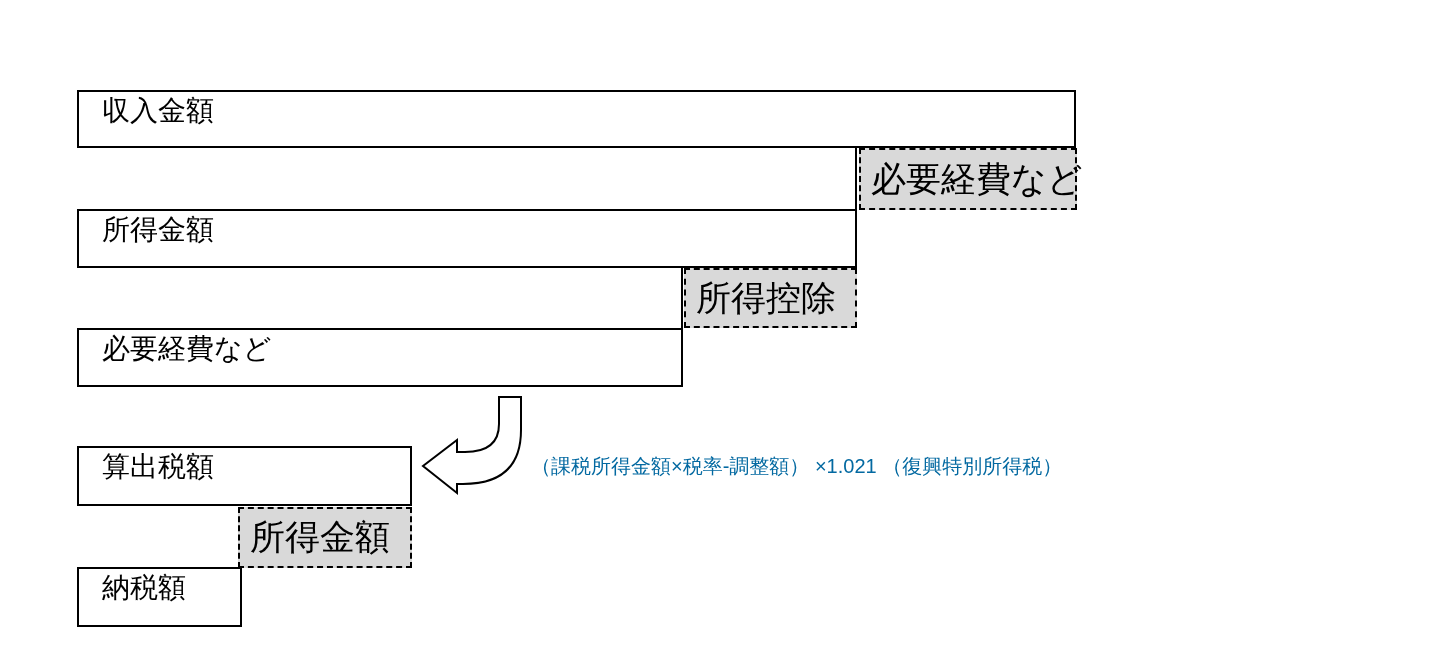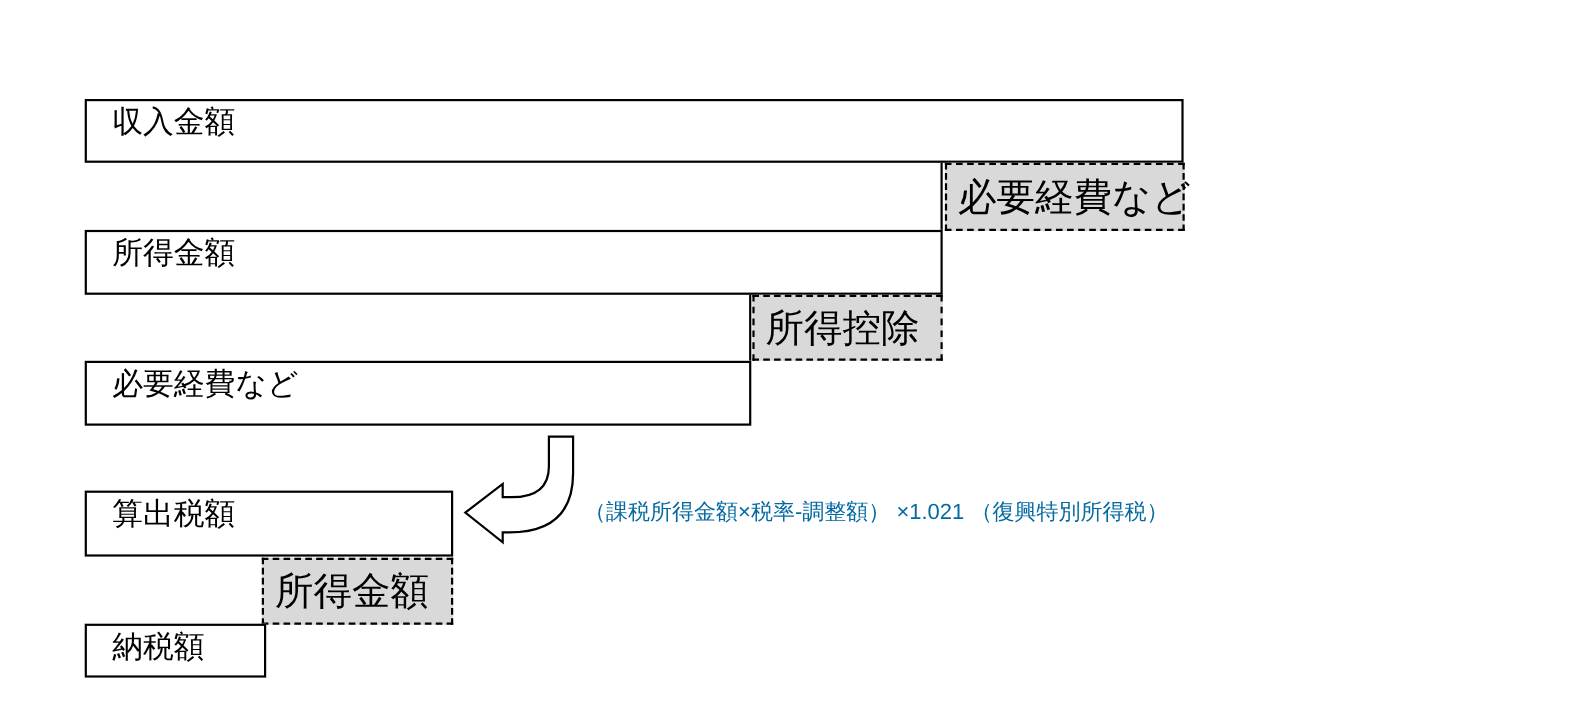--- a/index.html
+++ b/index.html
@@ -116,17 +116,17 @@
   <div class="formula">（課税所得金額×税率-調整額） ×1.021 （復興特別所得税）</div>
 
   <div class="sbox" style="left: 77px; top: 446px; width: 335px; height: 60px; background: rgb(255, 255, 255); border-color: rgb(0, 0, 0);">
     <span>算出税額</span>
   </div>
 
   <div class="dbox" style="left: 238px; top: 507px; width: 174px; height: 61px; background: rgb(217, 217, 217); border-color: rgb(0, 0, 0);">
     <span>所得金額</span>
   </div>
 
-  <div class="sbox" style="left: 77px; top: 567px; width: 165px; height: 49px; background: rgb(255, 255, 255); border-color: rgb(0, 0, 0);">
+  <div class="sbox" style="left: 77px; top: 567px; width: 165px; height: 60px; background: rgb(255, 255, 255); border-color: rgb(0, 0, 0);">
     <span>納税額</span>
   </div>
 
 </div>
 
 </body></html>

